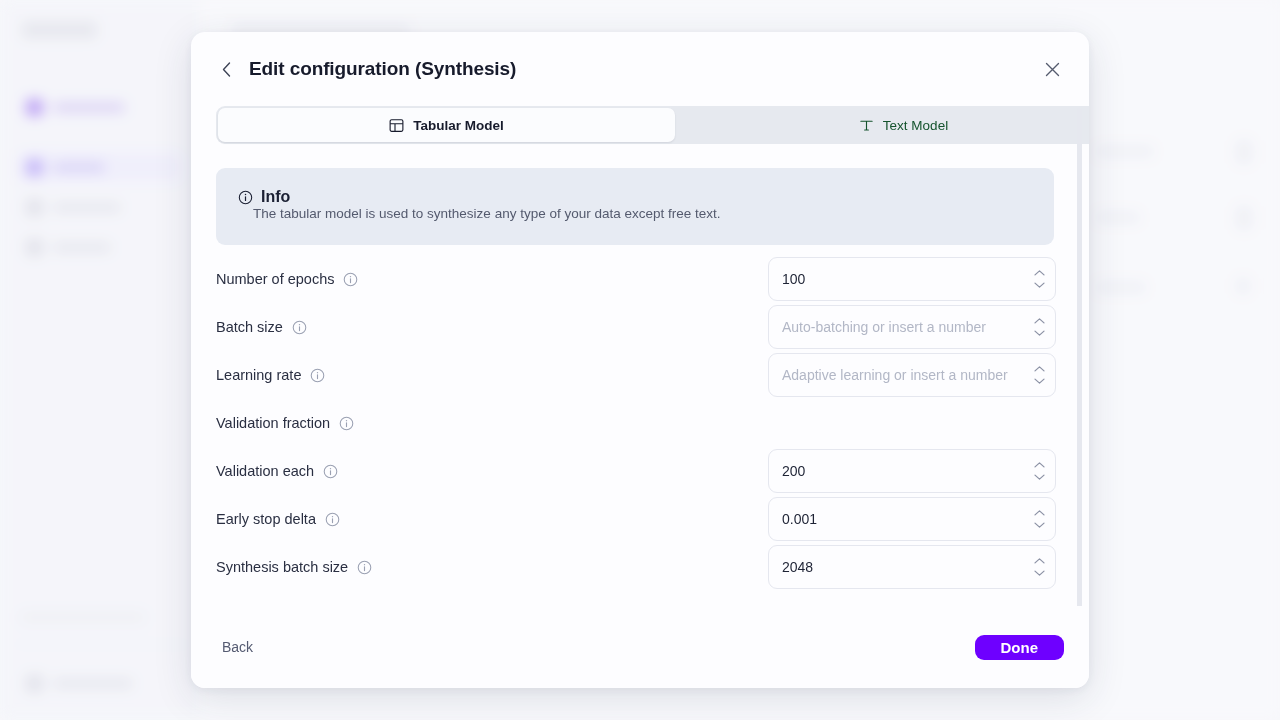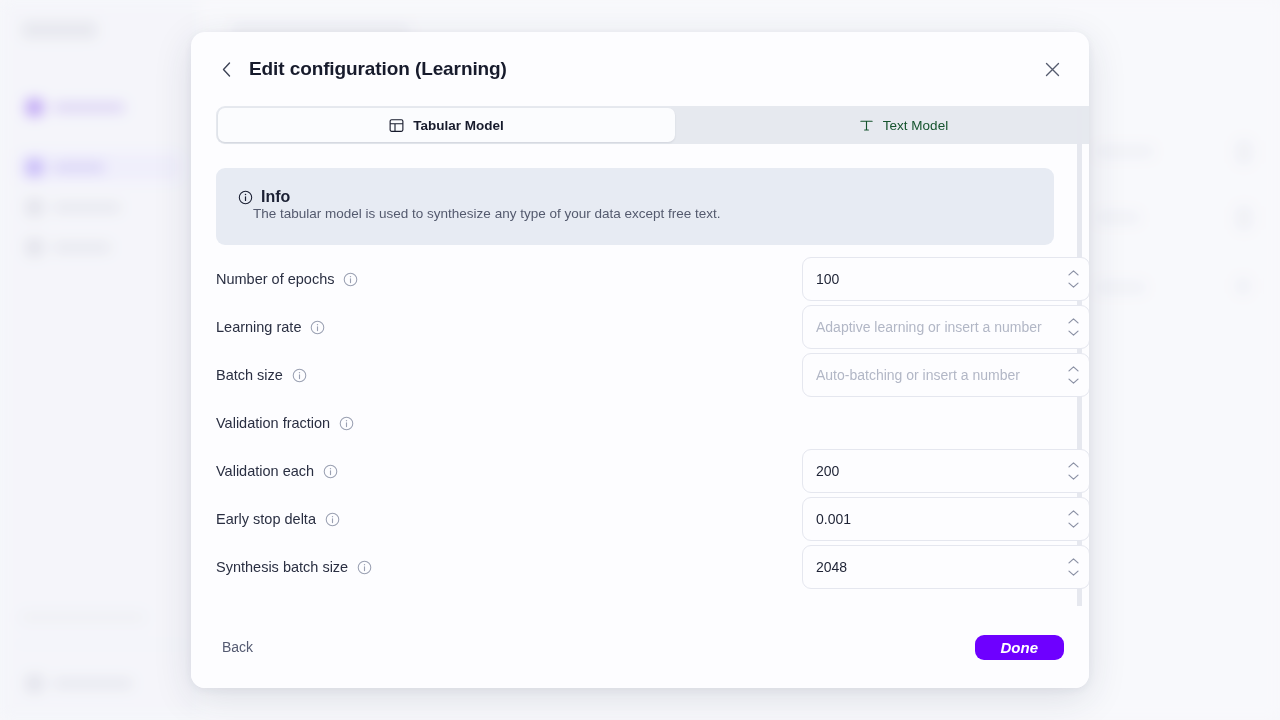--- a/index.html
+++ b/index.html
@@ -220,21 +220,20 @@
   .info-dot {
     width: 15px; height: 15px;
     flex: none;
     color: #9aa0b2;
   }
   .field {
     position: relative;
     width: 288px;
     height: 44px;
     flex: none;
-    margin-left: 34px;
   }
   .field input {
     width: 100%;
     height: 100%;
     border: 1px solid #e5e7ef;
     border-radius: 9px;
     background: #fdfdff;
     padding: 0 36px 0 13px;
     font-family: "Liberation Sans", sans-serif;
     font-size: 14px;
@@ -275,21 +274,20 @@
     background: #6e00ff;
     color: #ffffff;
     border: none;
     border-radius: 9px;
     font-family: "Liberation Sans", sans-serif;
     font-size: 15px;
     font-weight: bold;
     padding: 0 26px;
     height: 25px;
     cursor: pointer;
-    font-style: italic;
   }
 </style>
 </head>
 <body>
 
 <div class="bg-app">
   <div class="bg-main"></div>
   <div class="bg-sidebar"></div>
 
   <div class="bg-logo"></div>
@@ -332,21 +330,21 @@
 <div class="scrim"></div>
 
 <div class="modal">
 
   <div class="modal-header">
     <div class="back-chevron">
       <svg width="9" height="15" viewBox="0 0 9 15" fill="none" aria-hidden="true">
         <path d="M7.5 1L1.5 7.5L7.5 14" stroke="currentColor" stroke-width="1.4" stroke-linecap="round" stroke-linejoin="round"></path>
       </svg>
     </div>
-    <div class="modal-title">Edit configuration (Learning)</div>
+    <div class="modal-title">Edit configuration (Synthesis)</div>
     <div class="close-btn">
       <svg width="15" height="15" viewBox="0 0 15 15" fill="none" aria-hidden="true">
         <path d="M1.5 1.5L13.5 13.5M13.5 1.5L1.5 13.5" stroke="currentColor" stroke-width="1.35" stroke-linecap="round"></path>
       </svg>
     </div>
   </div>
 
   <div class="modal-body">
     <div class="scrollbar-track"></div>
     <div class="scrollbar-thumb"></div>
@@ -410,20 +408,48 @@
               <svg width="11" height="7" viewBox="0 0 11 7" fill="none" aria-hidden="true">
                   <path d="M1 1.6L5.5 5.6L10 1.6" stroke="currentColor" stroke-width="1.25" stroke-linecap="round" stroke-linejoin="round"></path>
                 </svg>
             </span>
           </span>
         </div>
       </div>
 
       <div class="form-row">
         <div class="row-label">
+          <span>Batch size</span>
+          <span class="info-dot">
+            <svg width="15" height="15" viewBox="0 0 16 16" fill="none" aria-hidden="true">
+              <circle cx="8" cy="8" r="6.7" stroke="currentColor" stroke-width="1.1"></circle>
+              <path d="M8 7.3v4" stroke="currentColor" stroke-width="1.2" stroke-linecap="round"></path>
+              <circle cx="8" cy="5" r="0.72" fill="currentColor"></circle>
+            </svg>
+          </span>
+        </div>
+        <div class="field">
+          <input type="text" placeholder="Auto-batching or insert a number" style="">
+          <span class="stepper">
+            <span>
+              <svg width="11" height="7" viewBox="0 0 11 7" fill="none" aria-hidden="true">
+                  <path d="M1 5.4L5.5 1.4L10 5.4" stroke="currentColor" stroke-width="1.25" stroke-linecap="round" stroke-linejoin="round"></path>
+                </svg>
+            </span>
+            <span>
+              <svg width="11" height="7" viewBox="0 0 11 7" fill="none" aria-hidden="true">
+                  <path d="M1 1.6L5.5 5.6L10 1.6" stroke="currentColor" stroke-width="1.25" stroke-linecap="round" stroke-linejoin="round"></path>
+                </svg>
+            </span>
+          </span>
+        </div>
+      </div>
+
+      <div class="form-row">
+        <div class="row-label">
           <span>Learning rate</span>
           <span class="info-dot">
             <svg width="15" height="15" viewBox="0 0 16 16" fill="none" aria-hidden="true">
               <circle cx="8" cy="8" r="6.7" stroke="currentColor" stroke-width="1.1"></circle>
               <path d="M8 7.3v4" stroke="currentColor" stroke-width="1.2" stroke-linecap="round"></path>
               <circle cx="8" cy="5" r="0.72" fill="currentColor"></circle>
             </svg>
           </span>
         </div>
         <div class="field">
@@ -438,48 +464,20 @@
               <svg width="11" height="7" viewBox="0 0 11 7" fill="none" aria-hidden="true">
                   <path d="M1 1.6L5.5 5.6L10 1.6" stroke="currentColor" stroke-width="1.25" stroke-linecap="round" stroke-linejoin="round"></path>
                 </svg>
             </span>
           </span>
         </div>
       </div>
 
       <div class="form-row">
         <div class="row-label">
-          <span>Batch size</span>
-          <span class="info-dot">
-            <svg width="15" height="15" viewBox="0 0 16 16" fill="none" aria-hidden="true">
-              <circle cx="8" cy="8" r="6.7" stroke="currentColor" stroke-width="1.1"></circle>
-              <path d="M8 7.3v4" stroke="currentColor" stroke-width="1.2" stroke-linecap="round"></path>
-              <circle cx="8" cy="5" r="0.72" fill="currentColor"></circle>
-            </svg>
-          </span>
-        </div>
-        <div class="field">
-          <input type="text" placeholder="Auto-batching or insert a number" style="">
-          <span class="stepper">
-            <span>
-              <svg width="11" height="7" viewBox="0 0 11 7" fill="none" aria-hidden="true">
-                  <path d="M1 5.4L5.5 1.4L10 5.4" stroke="currentColor" stroke-width="1.25" stroke-linecap="round" stroke-linejoin="round"></path>
-                </svg>
-            </span>
-            <span>
-              <svg width="11" height="7" viewBox="0 0 11 7" fill="none" aria-hidden="true">
-                  <path d="M1 1.6L5.5 5.6L10 1.6" stroke="currentColor" stroke-width="1.25" stroke-linecap="round" stroke-linejoin="round"></path>
-                </svg>
-            </span>
-          </span>
-        </div>
-      </div>
-
-      <div class="form-row">
-        <div class="row-label">
           <span>Validation fraction</span>
           <span class="info-dot">
             <svg width="15" height="15" viewBox="0 0 16 16" fill="none" aria-hidden="true">
               <circle cx="8" cy="8" r="6.7" stroke="currentColor" stroke-width="1.1"></circle>
               <path d="M8 7.3v4" stroke="currentColor" stroke-width="1.2" stroke-linecap="round"></path>
               <circle cx="8" cy="5" r="0.72" fill="currentColor"></circle>
             </svg>
           </span>
         </div>
       </div>

